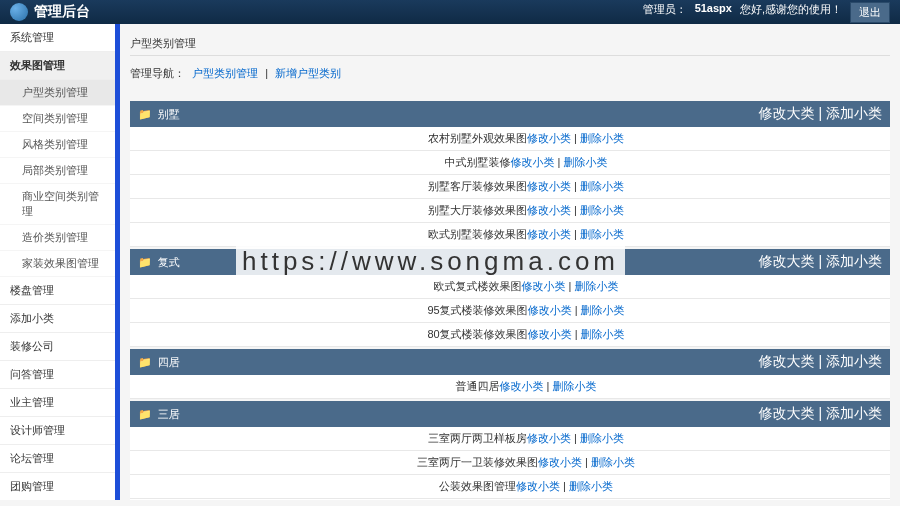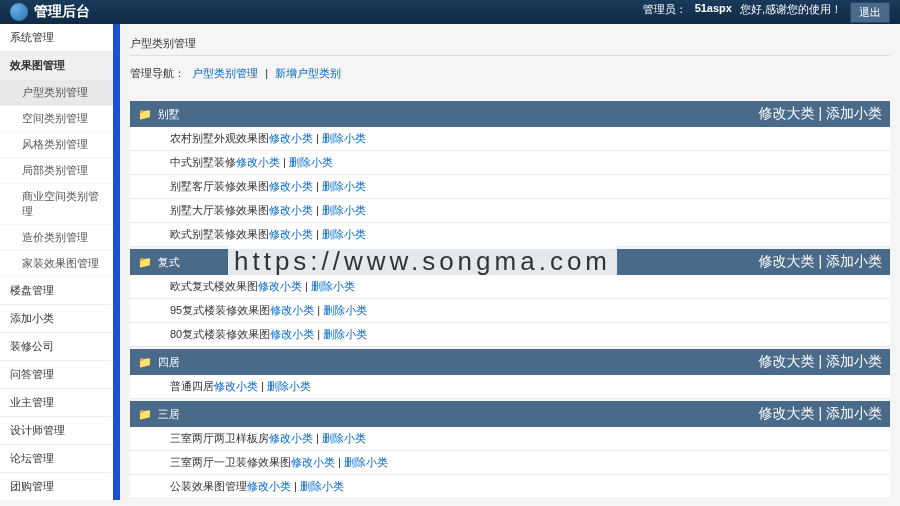--- a/index.html
+++ b/index.html
@@ -3,38 +3,38 @@
 <meta charset="utf-8">
 <style>
 *{margin:0;padding:0;box-sizing:border-box;font-family:"Microsoft YaHei",SimSun,sans-serif}
 body{background:#f5f5f5;width:900px;height:506px;overflow:hidden;font-size:11px}
 .header{background:linear-gradient(to bottom,#1a3a5c,#0f2a45);height:24px;display:flex;align-items:center;justify-content:space-between;padding:0 10px;color:#fff}
 .logo{display:flex;align-items:center;gap:6px;font-size:14px;font-weight:bold}
 .logo-icon{width:18px;height:18px;background:radial-gradient(circle at 30% 30%,#6ab0e8,#2a6fa8);border-radius:50%}
 .header-right{display:flex;align-items:flex-start;gap:8px;font-size:11px}
 .logout-btn{background:#4a6a8a;border:1px solid #2a4a6a;color:#fff;padding:2px 8px;cursor:pointer;font-size:11px}
 .main{display:flex;height:476px}
-.sidebar{width:120px;background:#fff;border-right:7px solid #1d4ed8;overflow-y:auto}
+.sidebar{width:120px;background:#fff;border-right:5px solid #1d4ed8;overflow-y:auto}
 .menu-item{padding:6px 10px;border-bottom:1px solid #eee;cursor:pointer;font-size:11px;color:#333}
 .menu-item.active{font-weight:bold;background:#f0f0f0}
 .submenu-item{padding:5px 10px 5px 22px;font-size:11px;color:#555;cursor:pointer;border-bottom:1px solid #f5f5f5}
 .submenu-item.active{background:#e8e8e8}
 .content{flex:1;padding:8px 10px;overflow-y:auto;position:relative}
 .panel-title{font-size:11px;color:#333;padding:4px 0;border-bottom:1px solid #ddd;margin-bottom:6px}
 .breadcrumb{font-size:11px;color:#0066cc;padding:4px 0;margin-bottom:16px}
 .breadcrumb span{color:#333}
 .breadcrumb a{color:#0066cc;text-decoration:none;margin:0 4px}
 .category-header{background:#4a6a8a;color:#fff;padding:4px 8px;display:flex;align-items:center;justify-content:space-between;font-size:11px;margin-top:2px}
 .category-header .left{display:flex;align-items:center;gap:6px}
 .folder-icon{color:#f0c040;font-size:11px}
 .category-actions{font-size:14px}
 .category-actions a{color:#fff;text-decoration:none}
-.item-row{background:#fff;border-bottom:1px solid #e8e8e8;padding:4px 8px 4px 40px;display:flex;justify-content:flex-start;font-size:11px;color:#333}
+.item-row{background:#fff;border-bottom:1px solid #e8e8e8;padding:4px 8px 4px 40px;display:flex;justify-content:center;font-size:11px;color:#333}
 .item-actions a{color:#0066cc;text-decoration:none;font-size:11px}
-.watermark{position:absolute;top:220px;left:108px;font-size:26px;color:#333;font-family:Arial;letter-spacing:4px;background:rgba(255,255,255,0.85);padding:2px 6px;pointer-events:none;z-index:10}
+.watermark{position:absolute;top:220px;left:116px;font-size:26px;color:#333;font-family:Arial;letter-spacing:4px;background:rgba(255,255,255,0.85);padding:2px 6px;pointer-events:none;z-index:10}
 </style>
 </head>
 <body>
 
 <div class="header">
   <div class="logo">
     <div class="logo-icon"></div>
     <span>管理后台</span>
   </div>
   <div class="header-right">

